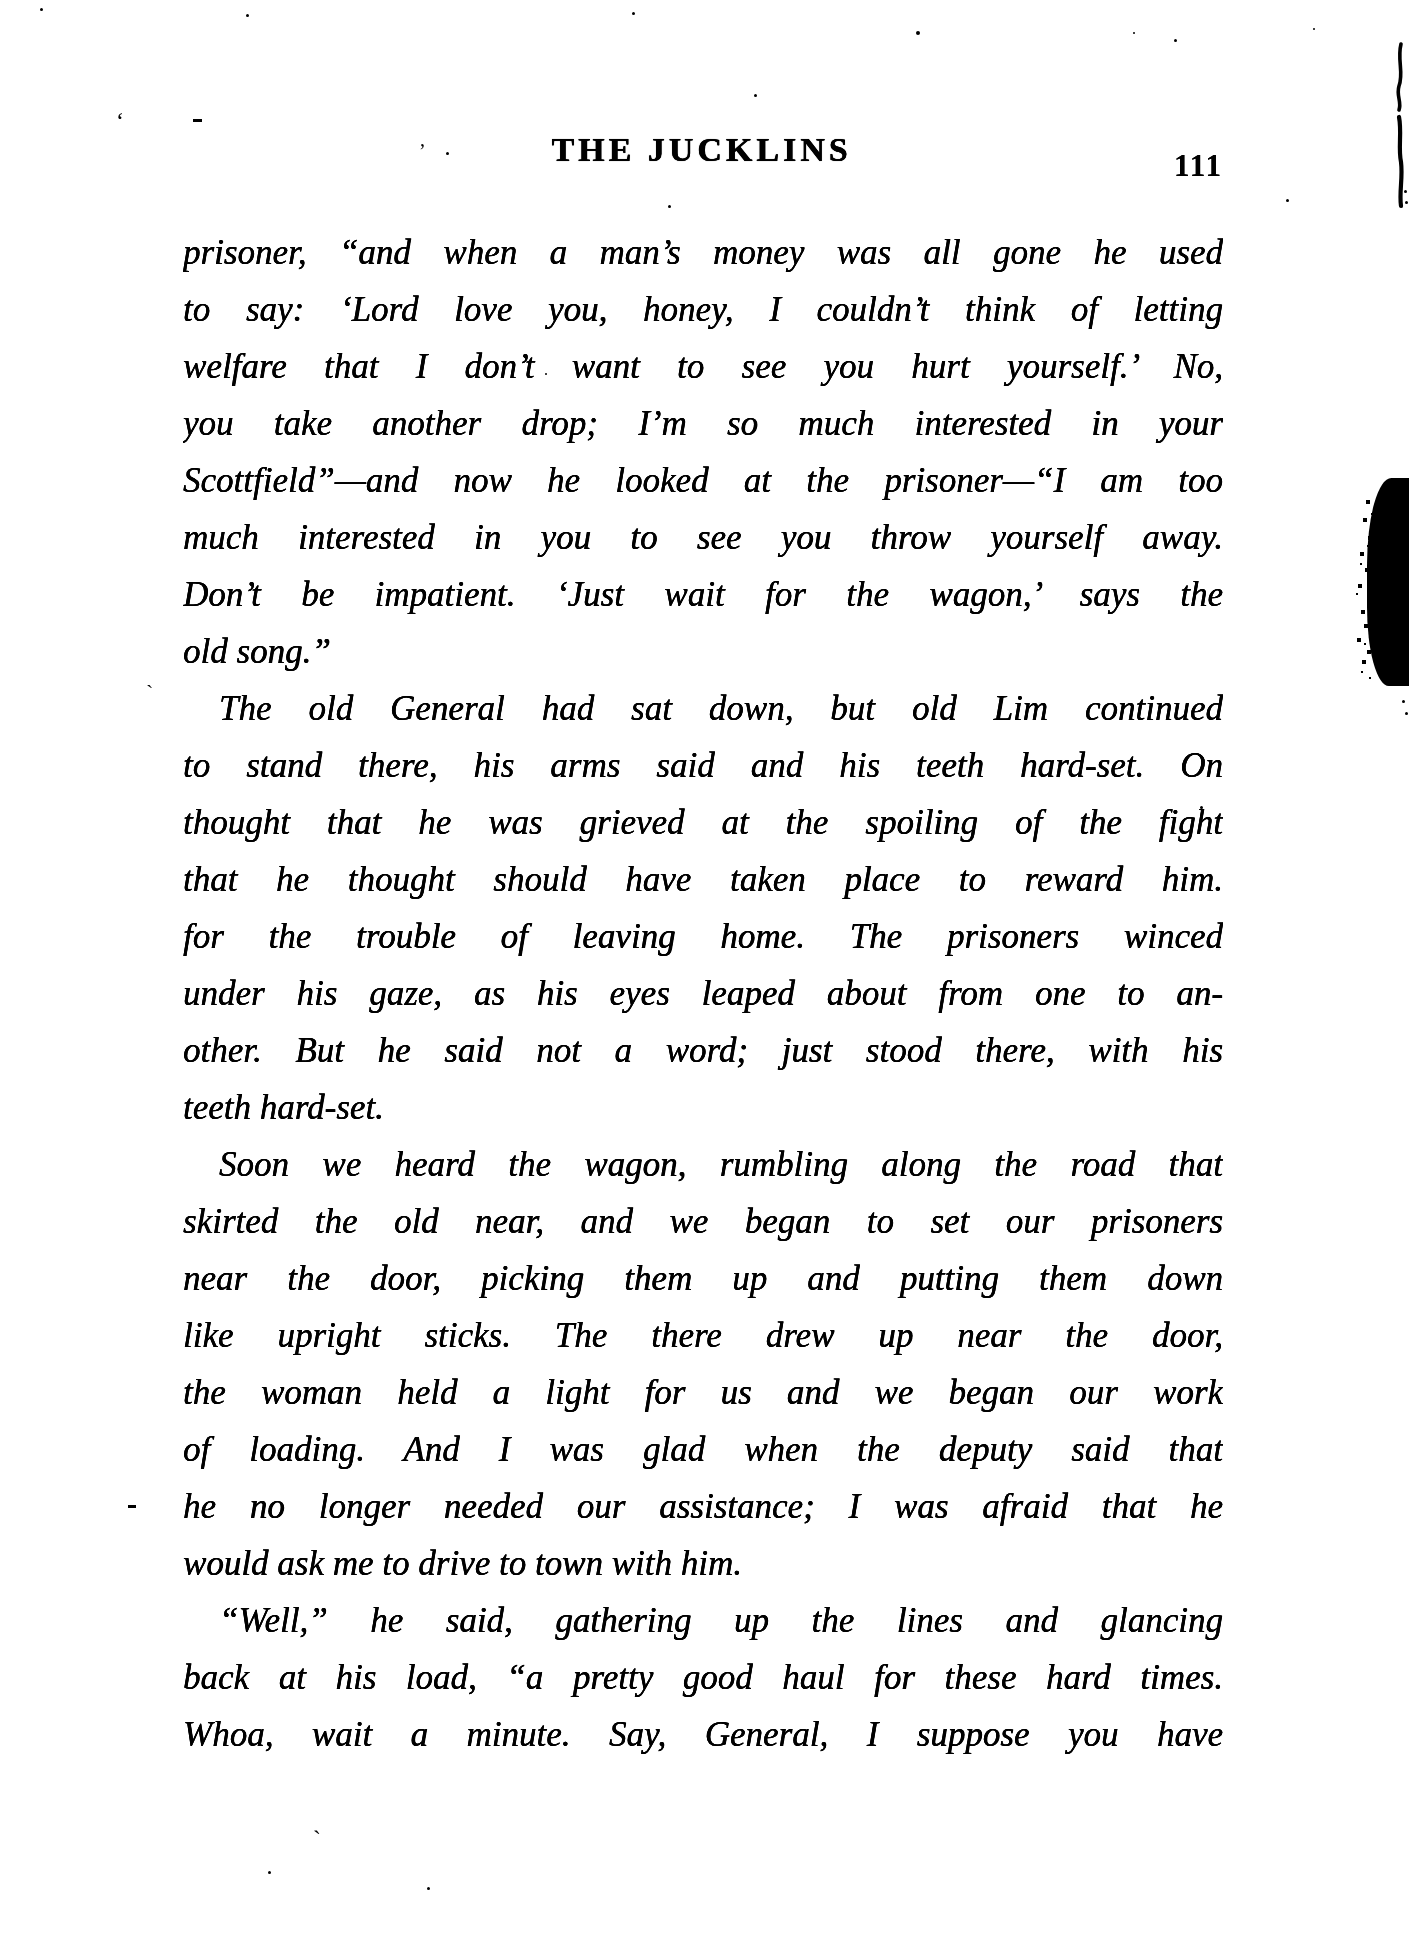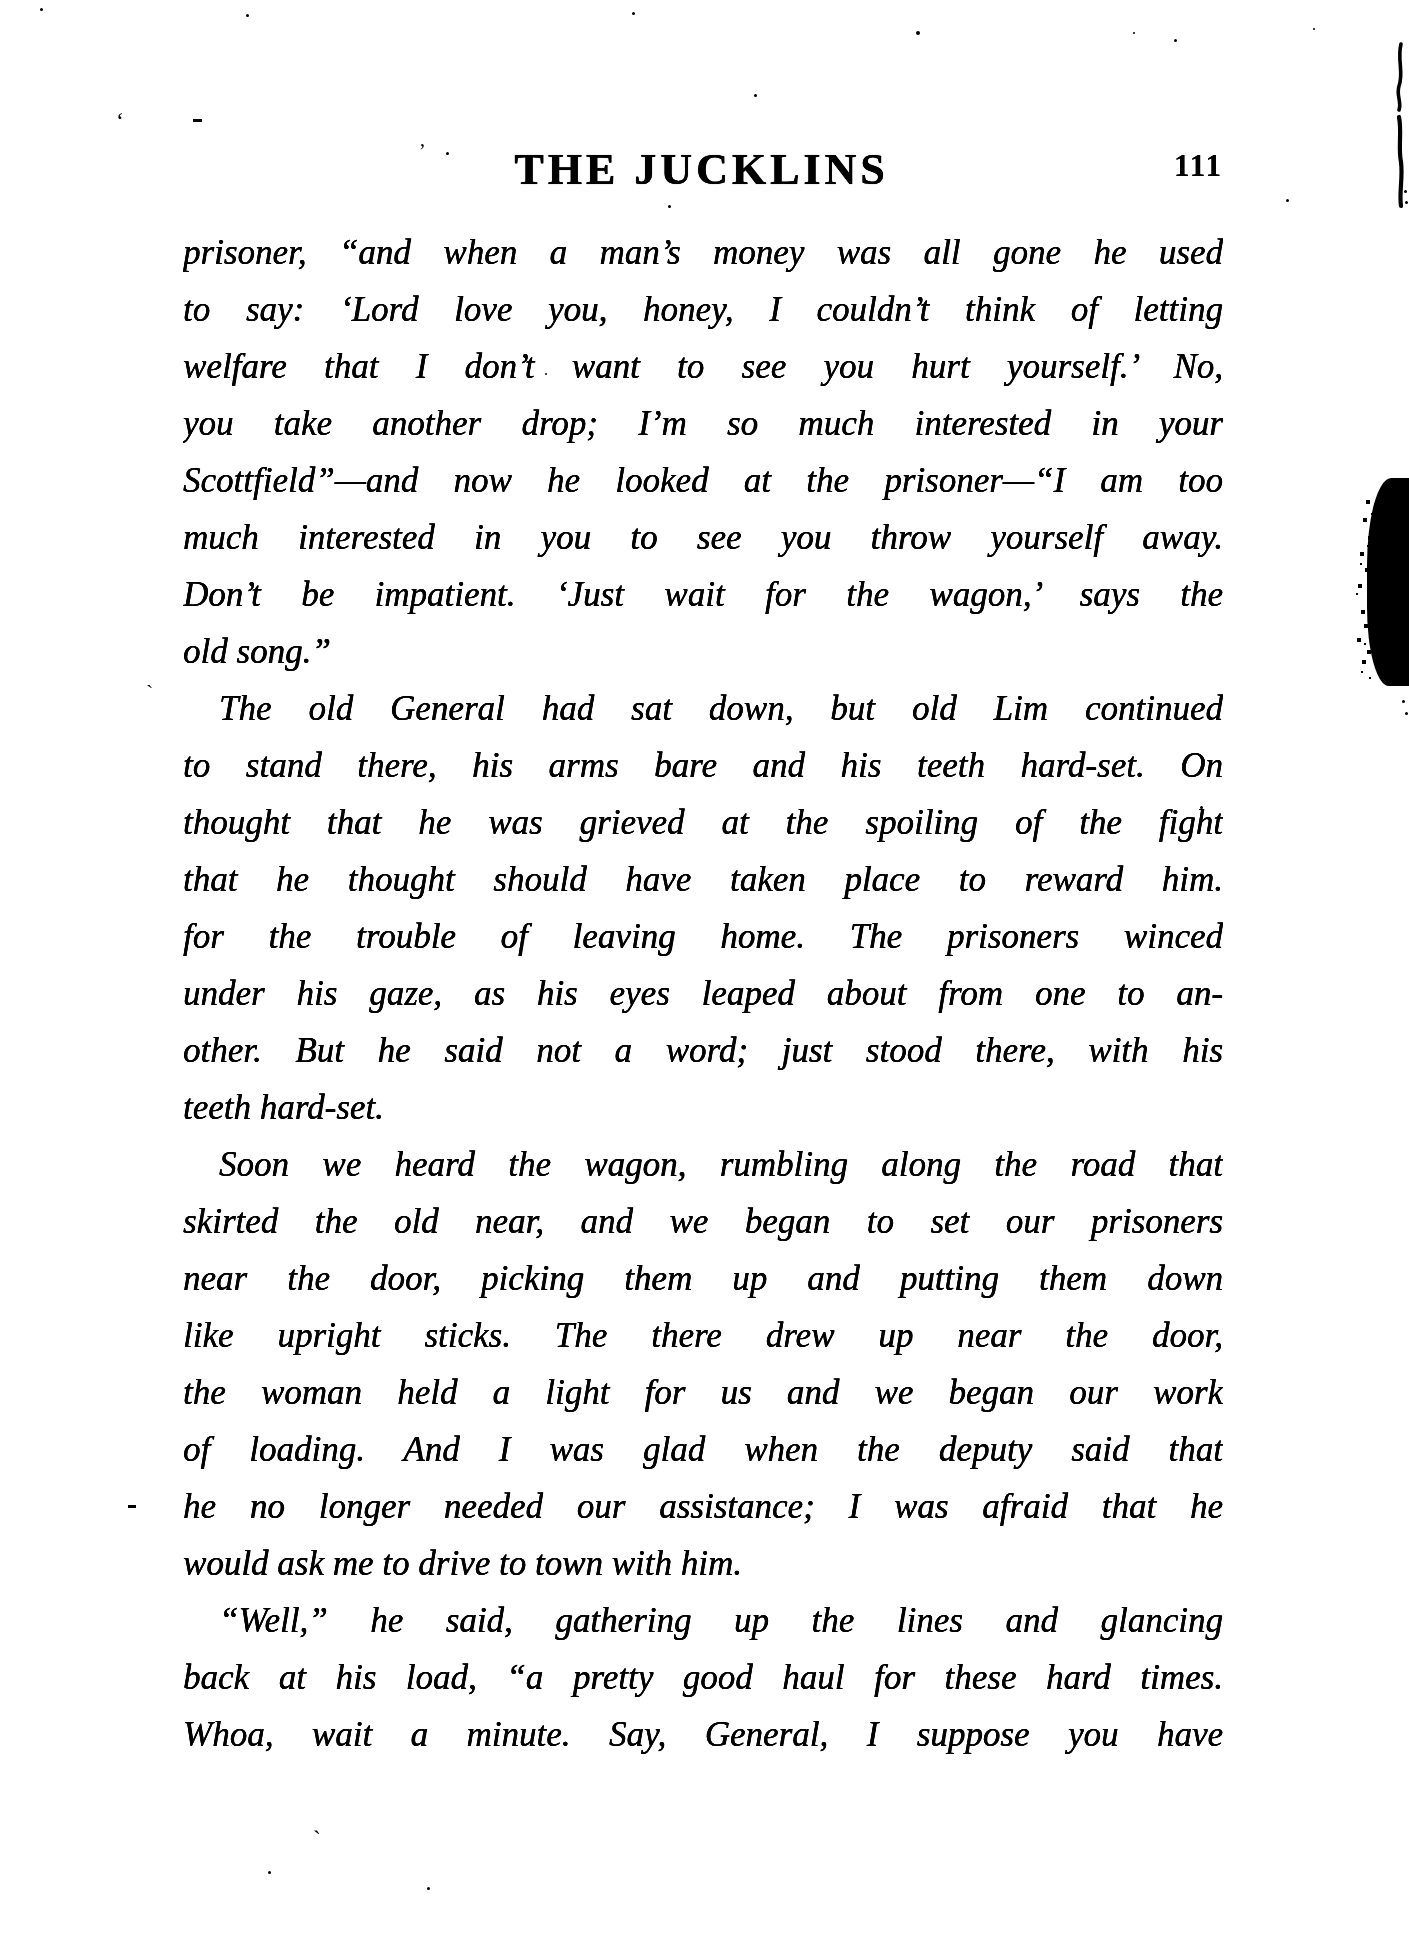--- a/index.html
+++ b/index.html
@@ -10,24 +10,23 @@
     overflow:hidden;
     font-family:"Liberation Serif", serif;
     color:#000;
   }
   
   .header{
     position:absolute;left:183px;top:128px;width:1040px;height:48px;
   }
   .header .title{
     position:absolute;left:0;right:3px;text-align:center;
-    font-weight:bold;font-size:44px;letter-spacing:4px;
+    font-weight:bold;font-size:34px;letter-spacing:4px;
     line-height:44px;
     text-shadow:0 0 0.7px #000, 0.4px 0 0 #000;
-    margin-top:20px;
   }
   .header .pageno{
     position:absolute;right:0;top:16px;
     font-weight:bold;font-size:31px;line-height:44px;letter-spacing:2px;
     text-shadow:0 0 0.6px #000;
   }
   
   .text-block{
     position:absolute;left:183px;top:224px;width:1040px;
     font-size:35px;
@@ -78,21 +77,21 @@
     <span class="line">welfare that I don’t want to see you hurt yourself.’  No,</span>
     <span class="line">you take another drop; I’m so much interested in your</span>
     <span class="line">Scottfield”—and now he looked at the prisoner—“I am too</span>
     <span class="line">much interested in you to see you throw yourself away.</span>
     <span class="line">Don’t be impatient.  ‘Just wait for the wagon,’ says the</span>
     <span class="line pend">old song.”</span>
   </div>
 
   <div>
     <span class="line ind">The old General had sat down, but old Lim continued</span>
-    <span class="line">to stand there, his arms bare and his teeth hard-set.  On</span>
+    <span class="line">to stand there, his arms said and his teeth hard-set.  On</span>
     <span class="line">thought that he was grieved at the spoiling of the fight</span>
     <span class="line">that he thought should have taken place to reward him.</span>
     <span class="line">for the trouble of leaving home.  The prisoners winced</span>
     <span class="line">under his gaze, as his eyes leaped about from one to an-</span>
     <span class="line">other.  But he said not a word; just stood there, with his</span>
     <span class="line pend">teeth hard-set.</span>
   </div>
 
   <div>
     <span class="line ind">Soon we heard the wagon, rumbling along the road that</span>

